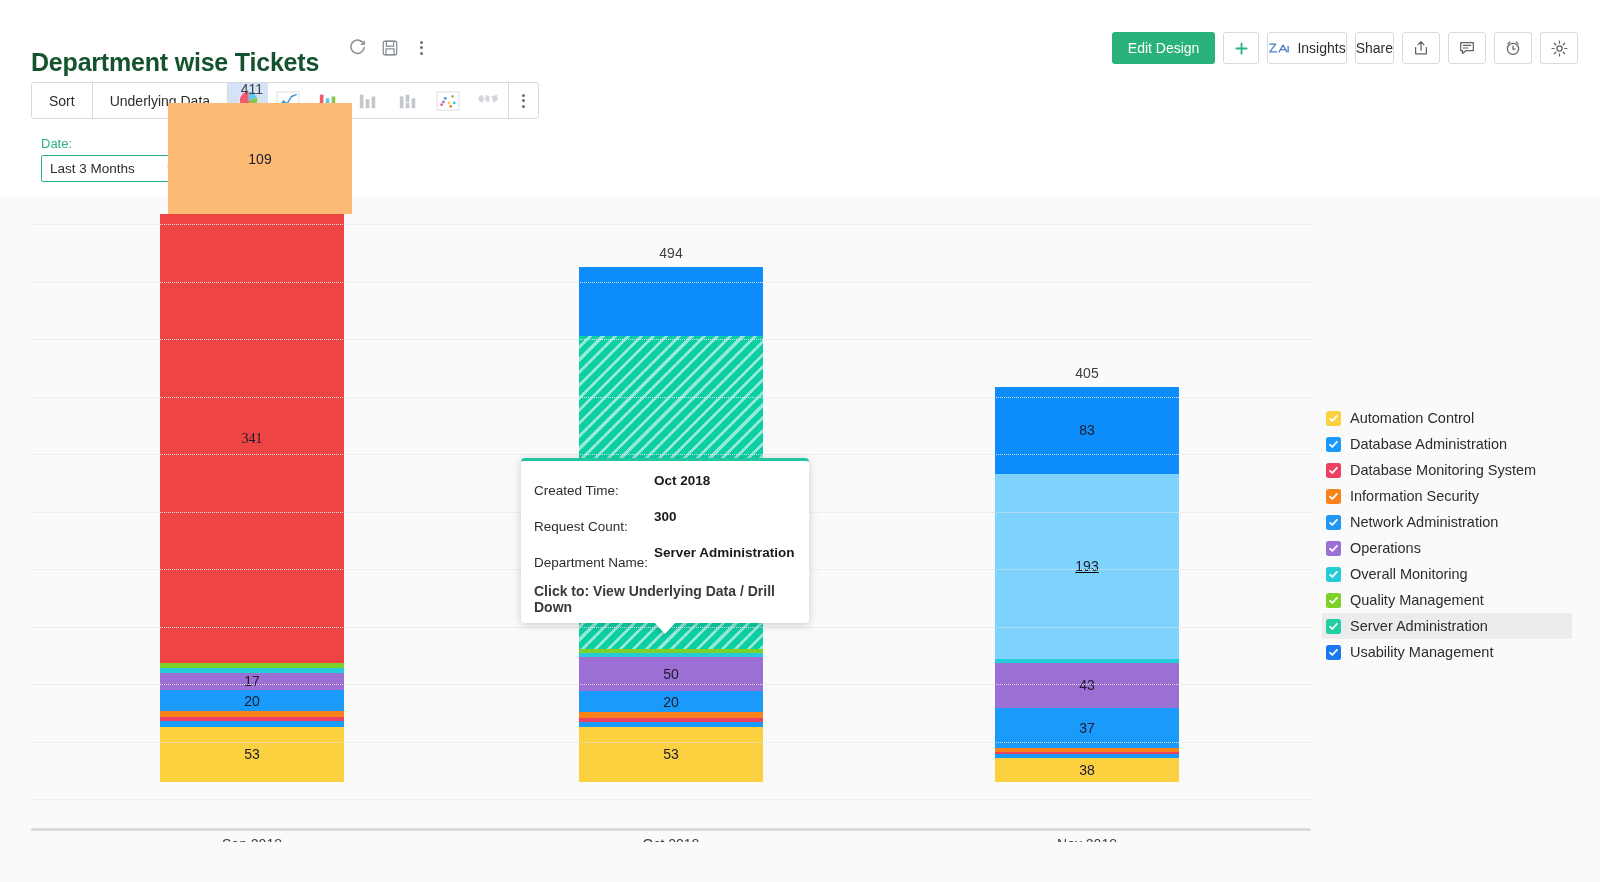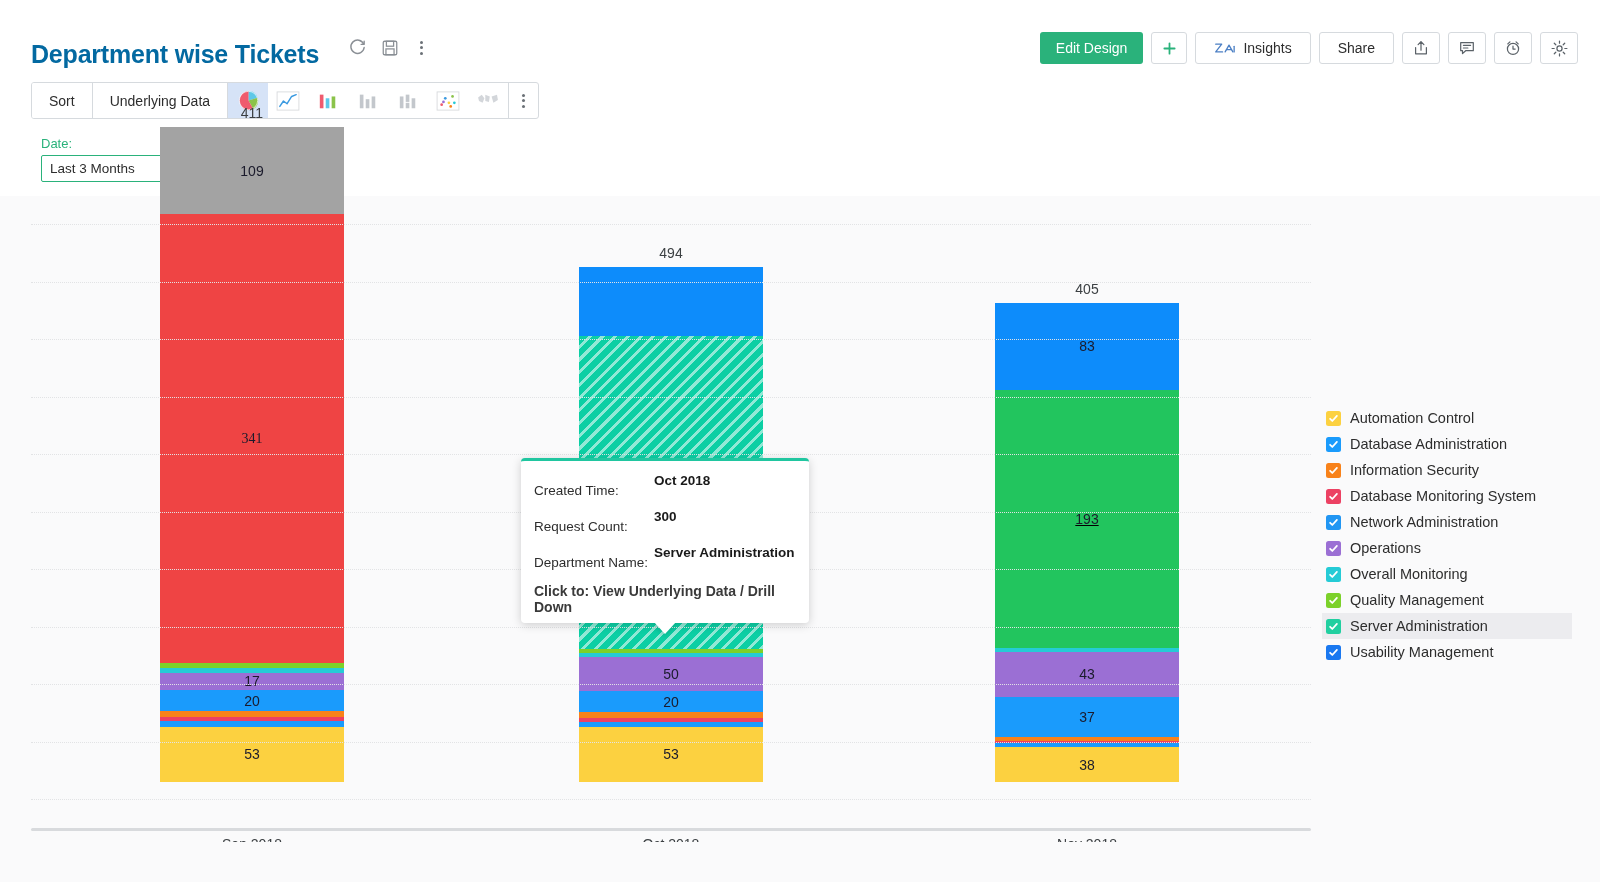--- a/index.html
+++ b/index.html
@@ -11,41 +11,41 @@
     overflow:hidden;
     position:relative;
   }
 
   
   .header {
     position:absolute; left:0; top:0; width:1600px; height:76px;
     background:#ffffff;
   }
   .title {
-    position:absolute; left:31px; top:40px;
-    font-size:25px; font-weight:bold; color:#0369a1;
+    position:absolute; left:31px; top:48px;
+    font-size:25px; font-weight:bold; color:#14532d;
     letter-spacing:-0.2px; white-space:nowrap;
   }
   .title-icons { position:absolute; left:348px; top:38px; display:flex; align-items:center; gap:13px; }
   .ticon { width:19px; height:19px; color:#8a8f95; display:flex; align-items:center; justify-content:center; cursor:pointer; }
   .ticon svg { display:block; }
 
   .header-right {
     position:absolute; right:22px; top:32px;
     display:flex; align-items:center; gap:8px;
   }
   .btn-primary {
     background:#2ab27b; color:#ffffff; border:none;
     height:32px; padding:0 16px; border-radius:3px;
     font-size:14px; font-family:"Liberation Sans", sans-serif;
     cursor:pointer; display:flex; align-items:center;
   }
   .btn-outline {
     background:#ffffff; color:#2d2d2d; border:1px solid #d6dade;
-    height:32px; padding:0 18px; border-radius:3px;
+    height:32px; padding:0 0; border-radius:3px;
     font-size:14px; font-family:"Liberation Sans", sans-serif;
     cursor:pointer; display:flex; align-items:center; gap:5px;
     white-space:nowrap;
   }
   .btn-icon {
     background:#ffffff; border:1px solid #d6dade; border-radius:3px;
     width:38px; height:32px; display:flex; align-items:center; justify-content:center;
     cursor:pointer; color:#5b6268;
   }
   .plus-btn { width:36px; padding:0; justify-content:center; color:#2ab27b; font-size:20px; }
@@ -320,21 +320,21 @@
       <span>Last 3 Months</span>
       <span class="caret"></span>
     </div>
     <button class="reset-btn">Reset</button>
   </div>
 </div>
 
 <div class="chart-area">
   <div class="plot" id="plot">
       <div class="bar" style="left: 129px; bottom: 54px;">
-        <div class="seg" style="background: #a3a3a3; height: 87px;">
+        <div class="seg" style="background: #fdba74; height: 111px; margin-left: 8px;">
           <span class="seg-label">109</span>
         </div>
         <div class="seg" style="background: #ef4444; height: 449px; font-family: Liberation Serif, serif;">
           <span class="seg-label">341</span>
         </div>
         <div class="seg" style="background: rgb(124, 209, 42); height: 5.21px;"></div>
         <div class="seg" style="background: rgb(37, 203, 214); height: 4.168px;"></div>
         <div class="seg" style="background: rgb(155, 111, 212); height: 17.714px;">
           <span class="seg-label">17</span>
         </div>
@@ -367,34 +367,34 @@
         <div class="seg" style="background: rgb(26, 155, 252); height: 5.21px;"></div>
         <div class="seg" style="background: rgb(252, 209, 64); height: 55.226px;">
           <span class="seg-label">53</span>
         </div>
         <div class="bar-total" style="top: -22px;">494</div>
       </div>
       <div class="bar" style="left: 964px; bottom: 54px;">
         <div class="seg" style="background: rgb(13, 140, 251); height: 86.486px;">
           <span class="seg-label">83</span>
         </div>
-        <div class="seg" style="background: #22c55e; height: 258px; text-decoration: underline;">
+        <div class="seg" style="background: #7dd3fc; height: 185px; text-decoration: underline;">
           <span class="seg-label">193</span>
         </div>
         <div class="seg" style="background: rgb(37, 203, 214); height: 4.168px;"></div>
         <div class="seg" style="background: rgb(155, 111, 212); height: 44.806px;">
           <span class="seg-label">43</span>
         </div>
         <div class="seg" style="background: rgb(26, 155, 252); height: 40px;">
           <span class="seg-label">37</span>
         </div>
         <div class="seg" style="background: rgb(248, 130, 26); height: 4.168px;"></div>
         <div class="seg" style="background: rgb(236, 65, 99); height: 2.084px;"></div>
         <div class="seg" style="background: rgb(26, 155, 252); height: 4.168px;"></div>
-        <div class="seg" style="background: rgb(252, 209, 64); height: 35px;">
+        <div class="seg" style="background: rgb(252, 209, 64); height: 24px;">
           <span class="seg-label">38</span>
         </div>
         <div class="bar-total" style="top: -22px; text-align: center;">405</div>
       </div>
       <div class="gridline" style="top: 28px;"></div>
       <div class="gridline" style="top: 85.5px;"></div>
       <div class="gridline" style="top: 143px;"></div>
       <div class="gridline" style="top: 200.5px;"></div>
       <div class="gridline" style="top: 258px;"></div>
       <div class="gridline" style="top: 315.5px;"></div>
@@ -439,34 +439,34 @@
       </div>
       <div class="legend-item">
         <span class="swatch" style="background: rgb(26, 155, 252);">
           <svg width="11" height="11" viewBox="0 0 12 12" fill="none" stroke="#ffffff" stroke-width="1.9" stroke-linecap="round" stroke-linejoin="round">
             <path d="M2.3 6.3L4.7 8.7 9.7 3.2"></path>
           </svg>
         </span>
         <span class="legend-label">Database Administration</span>
       </div>
       <div class="legend-item">
+        <span class="swatch" style="background: rgb(236, 65, 99);">
+          <svg width="11" height="11" viewBox="0 0 12 12" fill="none" stroke="#ffffff" stroke-width="1.9" stroke-linecap="round" stroke-linejoin="round">
+            <path d="M2.3 6.3L4.7 8.7 9.7 3.2"></path>
+          </svg>
+        </span>
+        <span class="legend-label">Database Monitoring System</span>
+      </div>
+      <div class="legend-item">
         <span class="swatch" style="background: rgb(248, 130, 26);">
           <svg width="11" height="11" viewBox="0 0 12 12" fill="none" stroke="#ffffff" stroke-width="1.9" stroke-linecap="round" stroke-linejoin="round">
             <path d="M2.3 6.3L4.7 8.7 9.7 3.2"></path>
           </svg>
         </span>
         <span class="legend-label">Information Security</span>
-      </div>
-      <div class="legend-item">
-        <span class="swatch" style="background: rgb(236, 65, 99);">
-          <svg width="11" height="11" viewBox="0 0 12 12" fill="none" stroke="#ffffff" stroke-width="1.9" stroke-linecap="round" stroke-linejoin="round">
-            <path d="M2.3 6.3L4.7 8.7 9.7 3.2"></path>
-          </svg>
-        </span>
-        <span class="legend-label">Database Monitoring System</span>
       </div>
       <div class="legend-item">
         <span class="swatch" style="background: rgb(33, 150, 243);">
           <svg width="11" height="11" viewBox="0 0 12 12" fill="none" stroke="#ffffff" stroke-width="1.9" stroke-linecap="round" stroke-linejoin="round">
             <path d="M2.3 6.3L4.7 8.7 9.7 3.2"></path>
           </svg>
         </span>
         <span class="legend-label">Network Administration</span>
       </div>
       <div class="legend-item">

